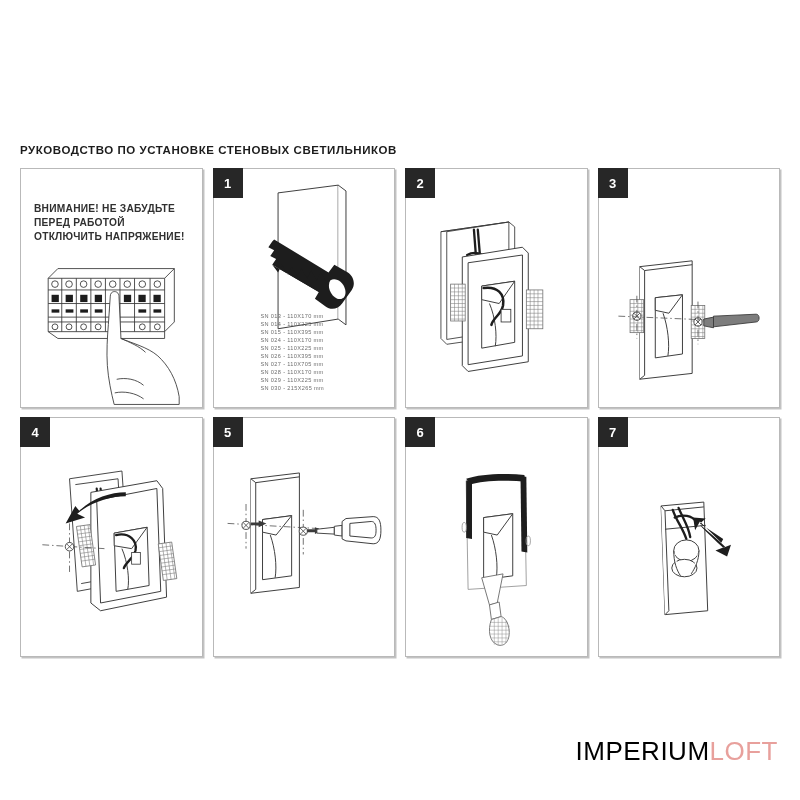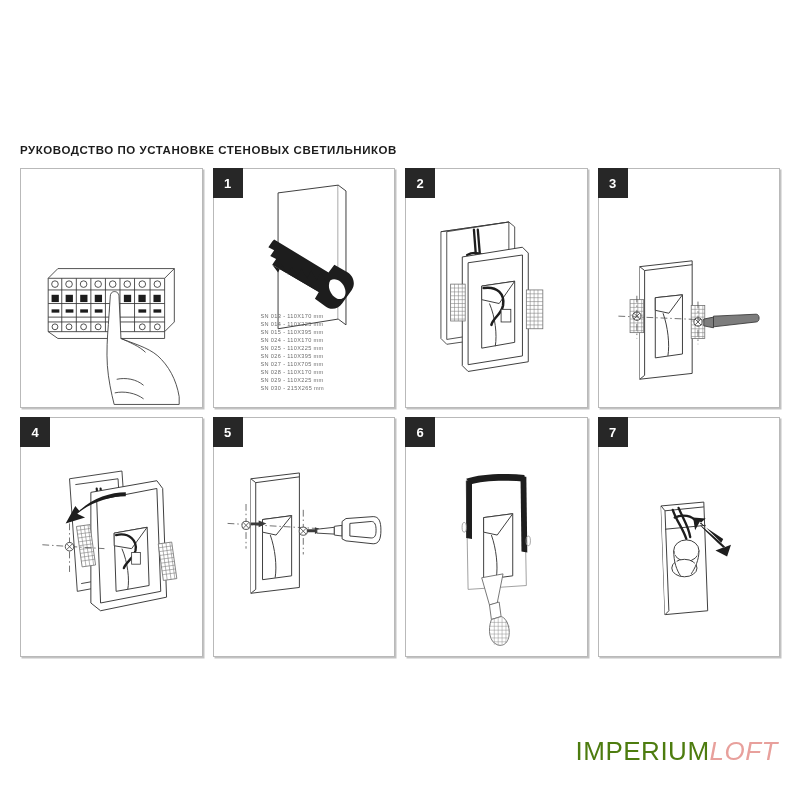--- a/index.html
+++ b/index.html
@@ -95,31 +95,36 @@
 
   #brand-logo {
     position: absolute;
     right: 22px;
     top: 736px;
     font-size: 26px;
     letter-spacing: 0.5px;
     font-weight: 400;
     white-space: nowrap;
   }
-  #brand-primary { color: #4d7c0f; }
-  #brand-accent  { color: #e8a09c; font-style: italic; }
+  #brand-primary { color: #000000; }
+  #brand-accent  { color: #e8a09c; }
 </style>
 </head>
 <body>
 
 <div id="page-title">РУКОВОДСТВО ПО УСТАНОВКЕ СТЕНОВЫХ СВЕТИЛЬНИКОВ</div>
 
 <div class="grid-row" id="row-1">
 
   <div class="panel">
+    <div id="warning-text">
+      <div>ВНИМАНИЕ! НЕ ЗАБУДЬТЕ</div>
+      <div>ПЕРЕД РАБОТОЙ</div>
+      <div>ОТКЛЮЧИТЬ НАПРЯЖЕНИЕ!</div>
+    </div>
     <svg class="panel-art" viewBox="0 0 186 240">
       <g fill="none" stroke="#3a3a3a" stroke-width="0.9" stroke-linejoin="round">
 
         <path d="M28 110 L38 100 L158 100 L158 155 L148 165 L28 165 Z" fill="#ffffff"></path>
         <path d="M28 110 L148 110 L148 165"></path>
         <path d="M148 110 L158 100"></path>
 
         <g>
           <path d="M42 110 L42 165"></path>
             <path d="M57 110 L57 165"></path>

